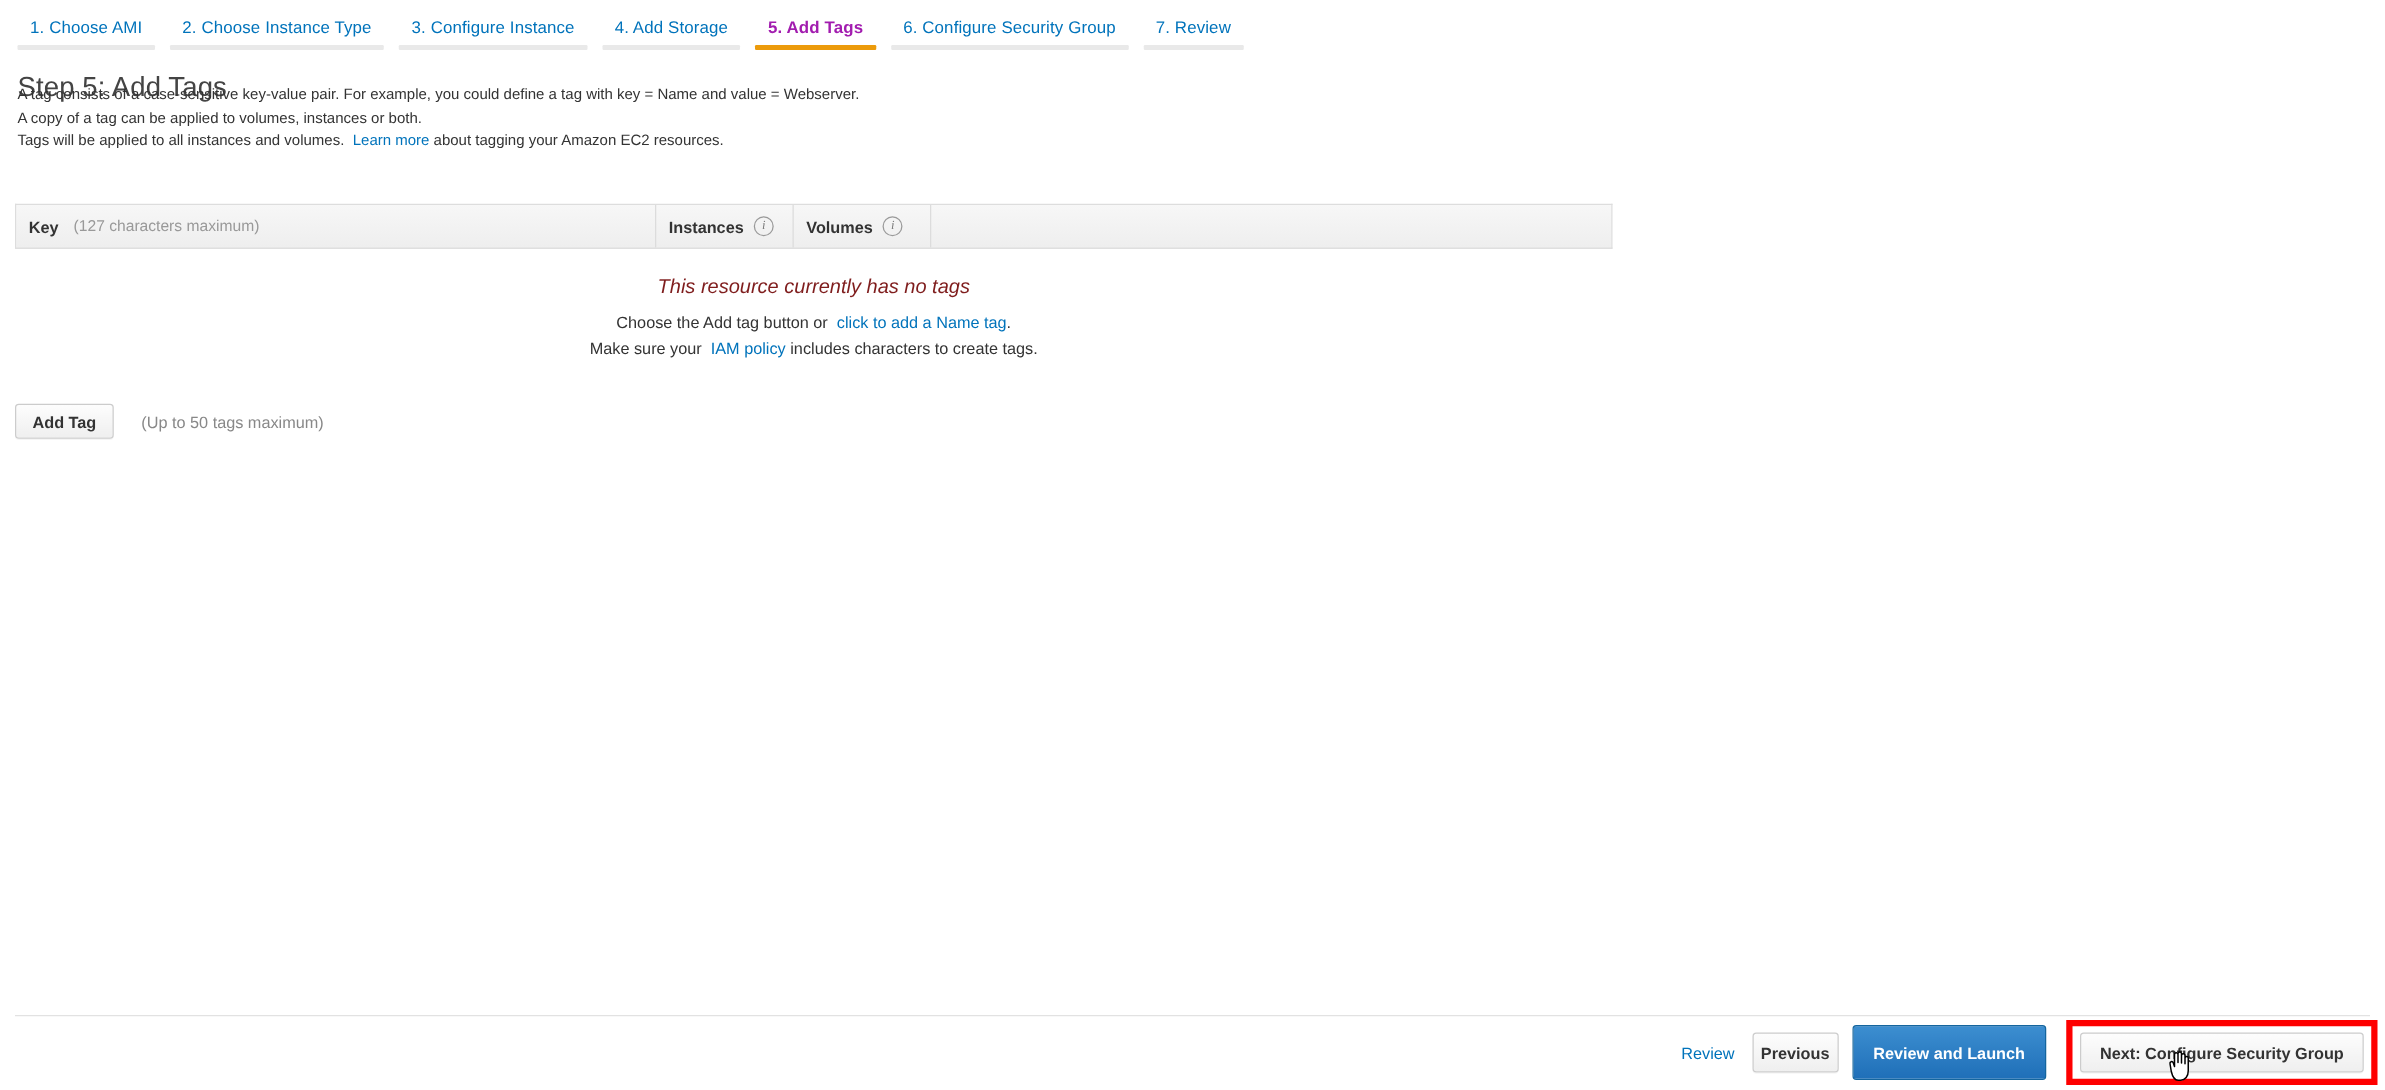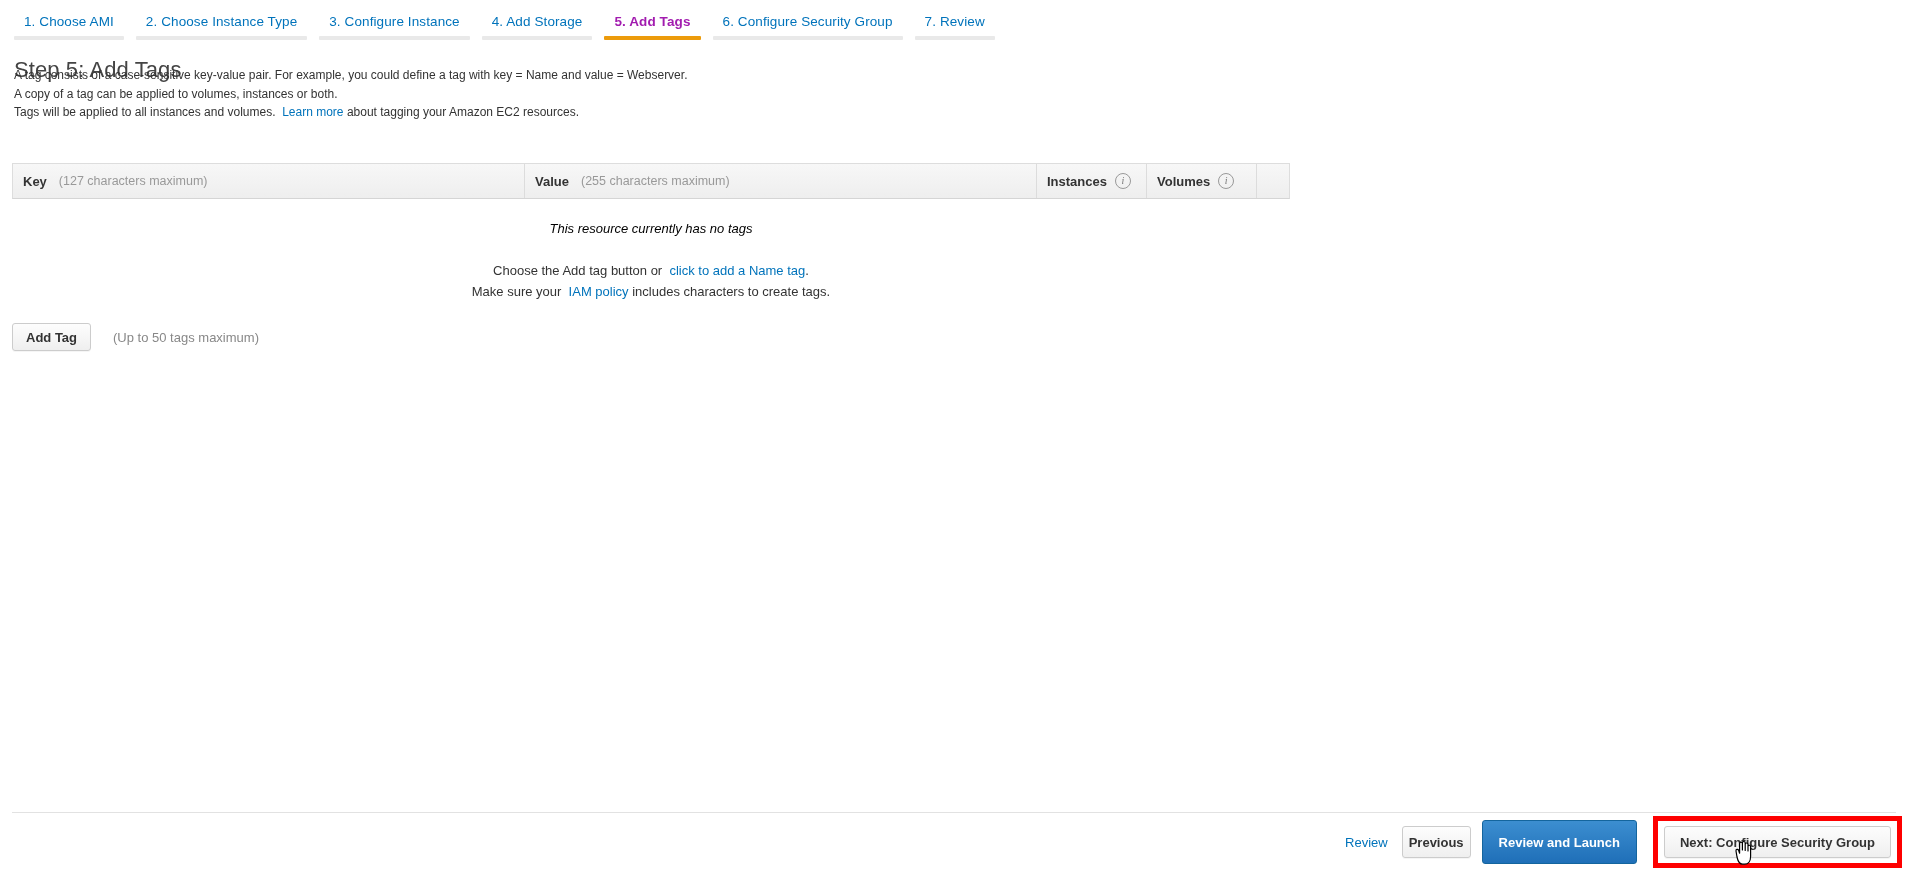--- a/index.html
+++ b/index.html
@@ -145,25 +145,25 @@
     cursor: pointer;
     flex: none;
   }
 
   #tag-table-body {
     padding-top: 22px;
     text-align: center;
   }
   #empty-message {
     font-style: italic;
-    color: #000000;
-    font-size: 13px;
+    color: #7f1d1d;
+    font-size: 16px;
   }
   #hint-lines {
-    margin-top: 24px;
+    margin-top: 8px;
     line-height: 21px;
     color: #333333;
     font-size: 13px;
   }
 
   
   #add-tag-row {
     position: absolute;
     left: 12px;
     top: 323px;
@@ -303,24 +303,20 @@
   <div class="intro-line">A tag consists of a case-sensitive key-value pair. For example, you could define a tag with key = Name and value = Webserver.</div>
   <div class="intro-line">A copy of a tag can be applied to volumes, instances or both.</div>
   <div class="intro-line"><span>Tags will be applied to all instances and volumes.</span>&nbsp; <a class="aws-link">Learn more</a> <span>about tagging your Amazon EC2 resources.</span></div>
 </div>
 
 <div id="tag-table">
   <div id="tag-table-header">
     <div class="th th-key">
       <span class="th-title">Key</span>
       <span class="th-hint">(127 characters maximum)</span>
-    </div>
-    <div class="th th-value">
-      <span class="th-title">Value</span>
-      <span class="th-hint">(255 characters maximum)</span>
     </div>
     <div class="th th-instances">
       <span class="th-title">Instances</span>
       <span class="info-icon">i</span>
     </div>
     <div class="th th-volumes">
       <span class="th-title">Volumes</span>
       <span class="info-icon">i</span>
     </div>
     <div class="th th-spacer"></div>

